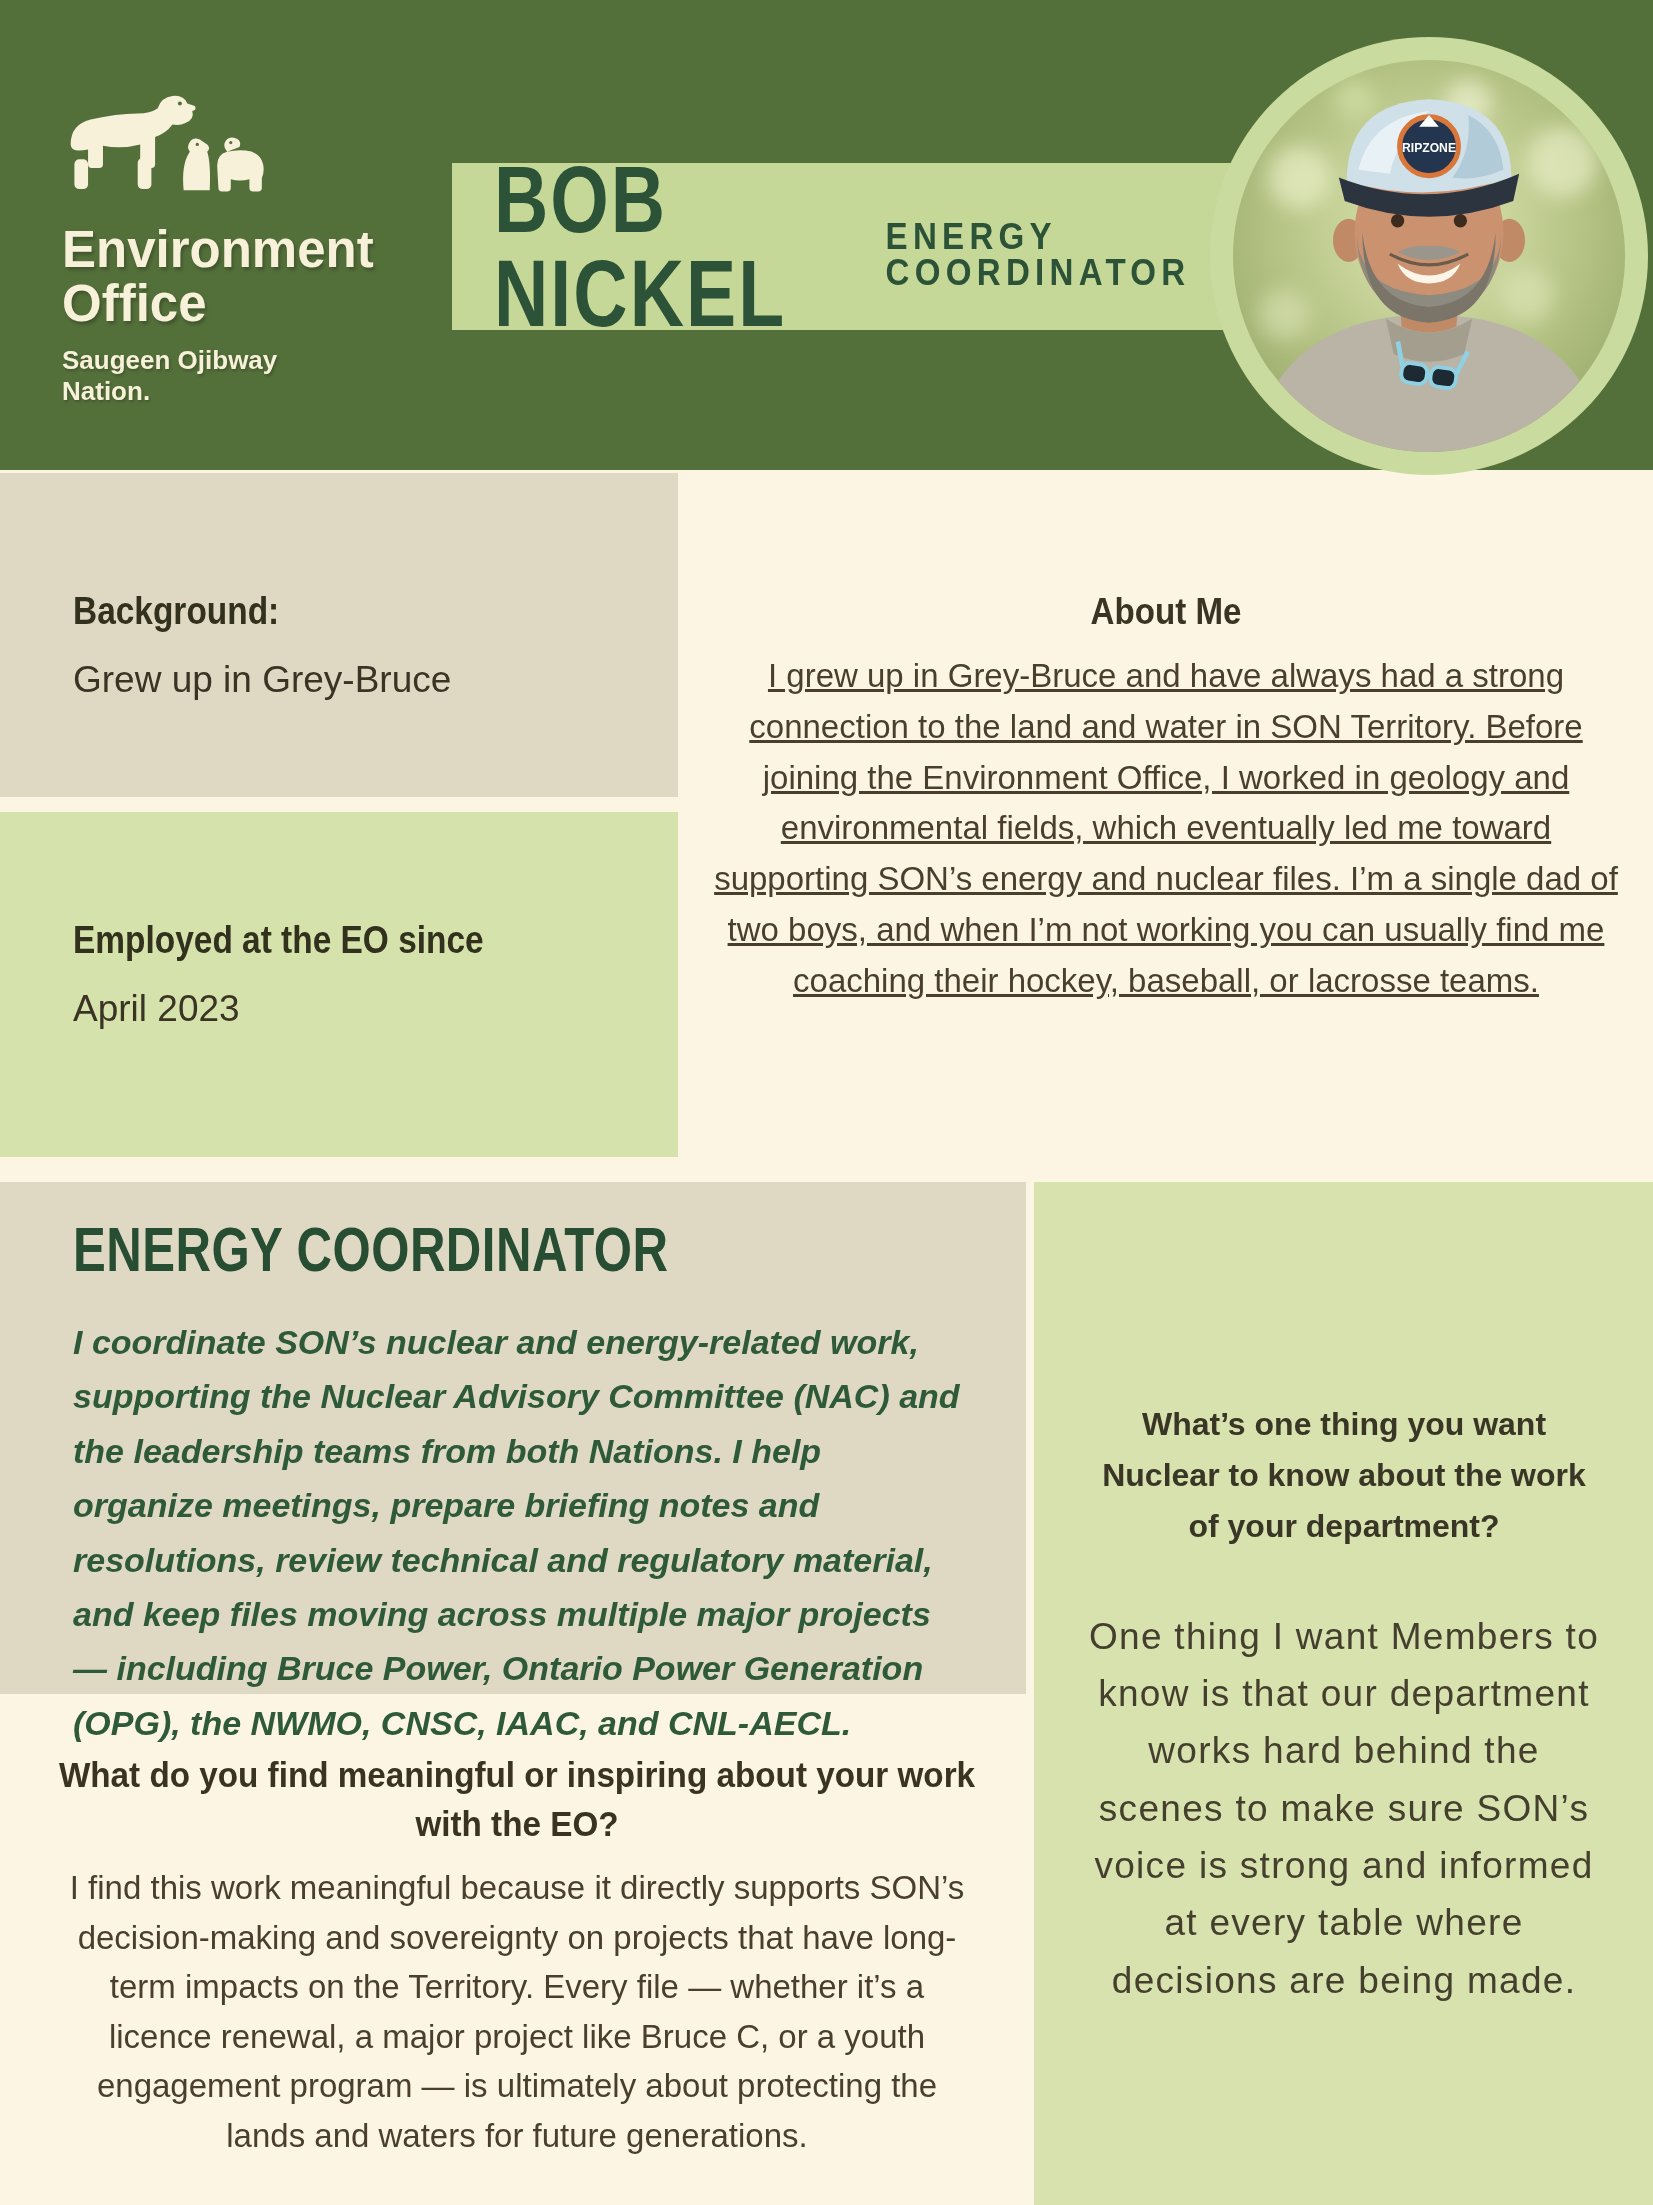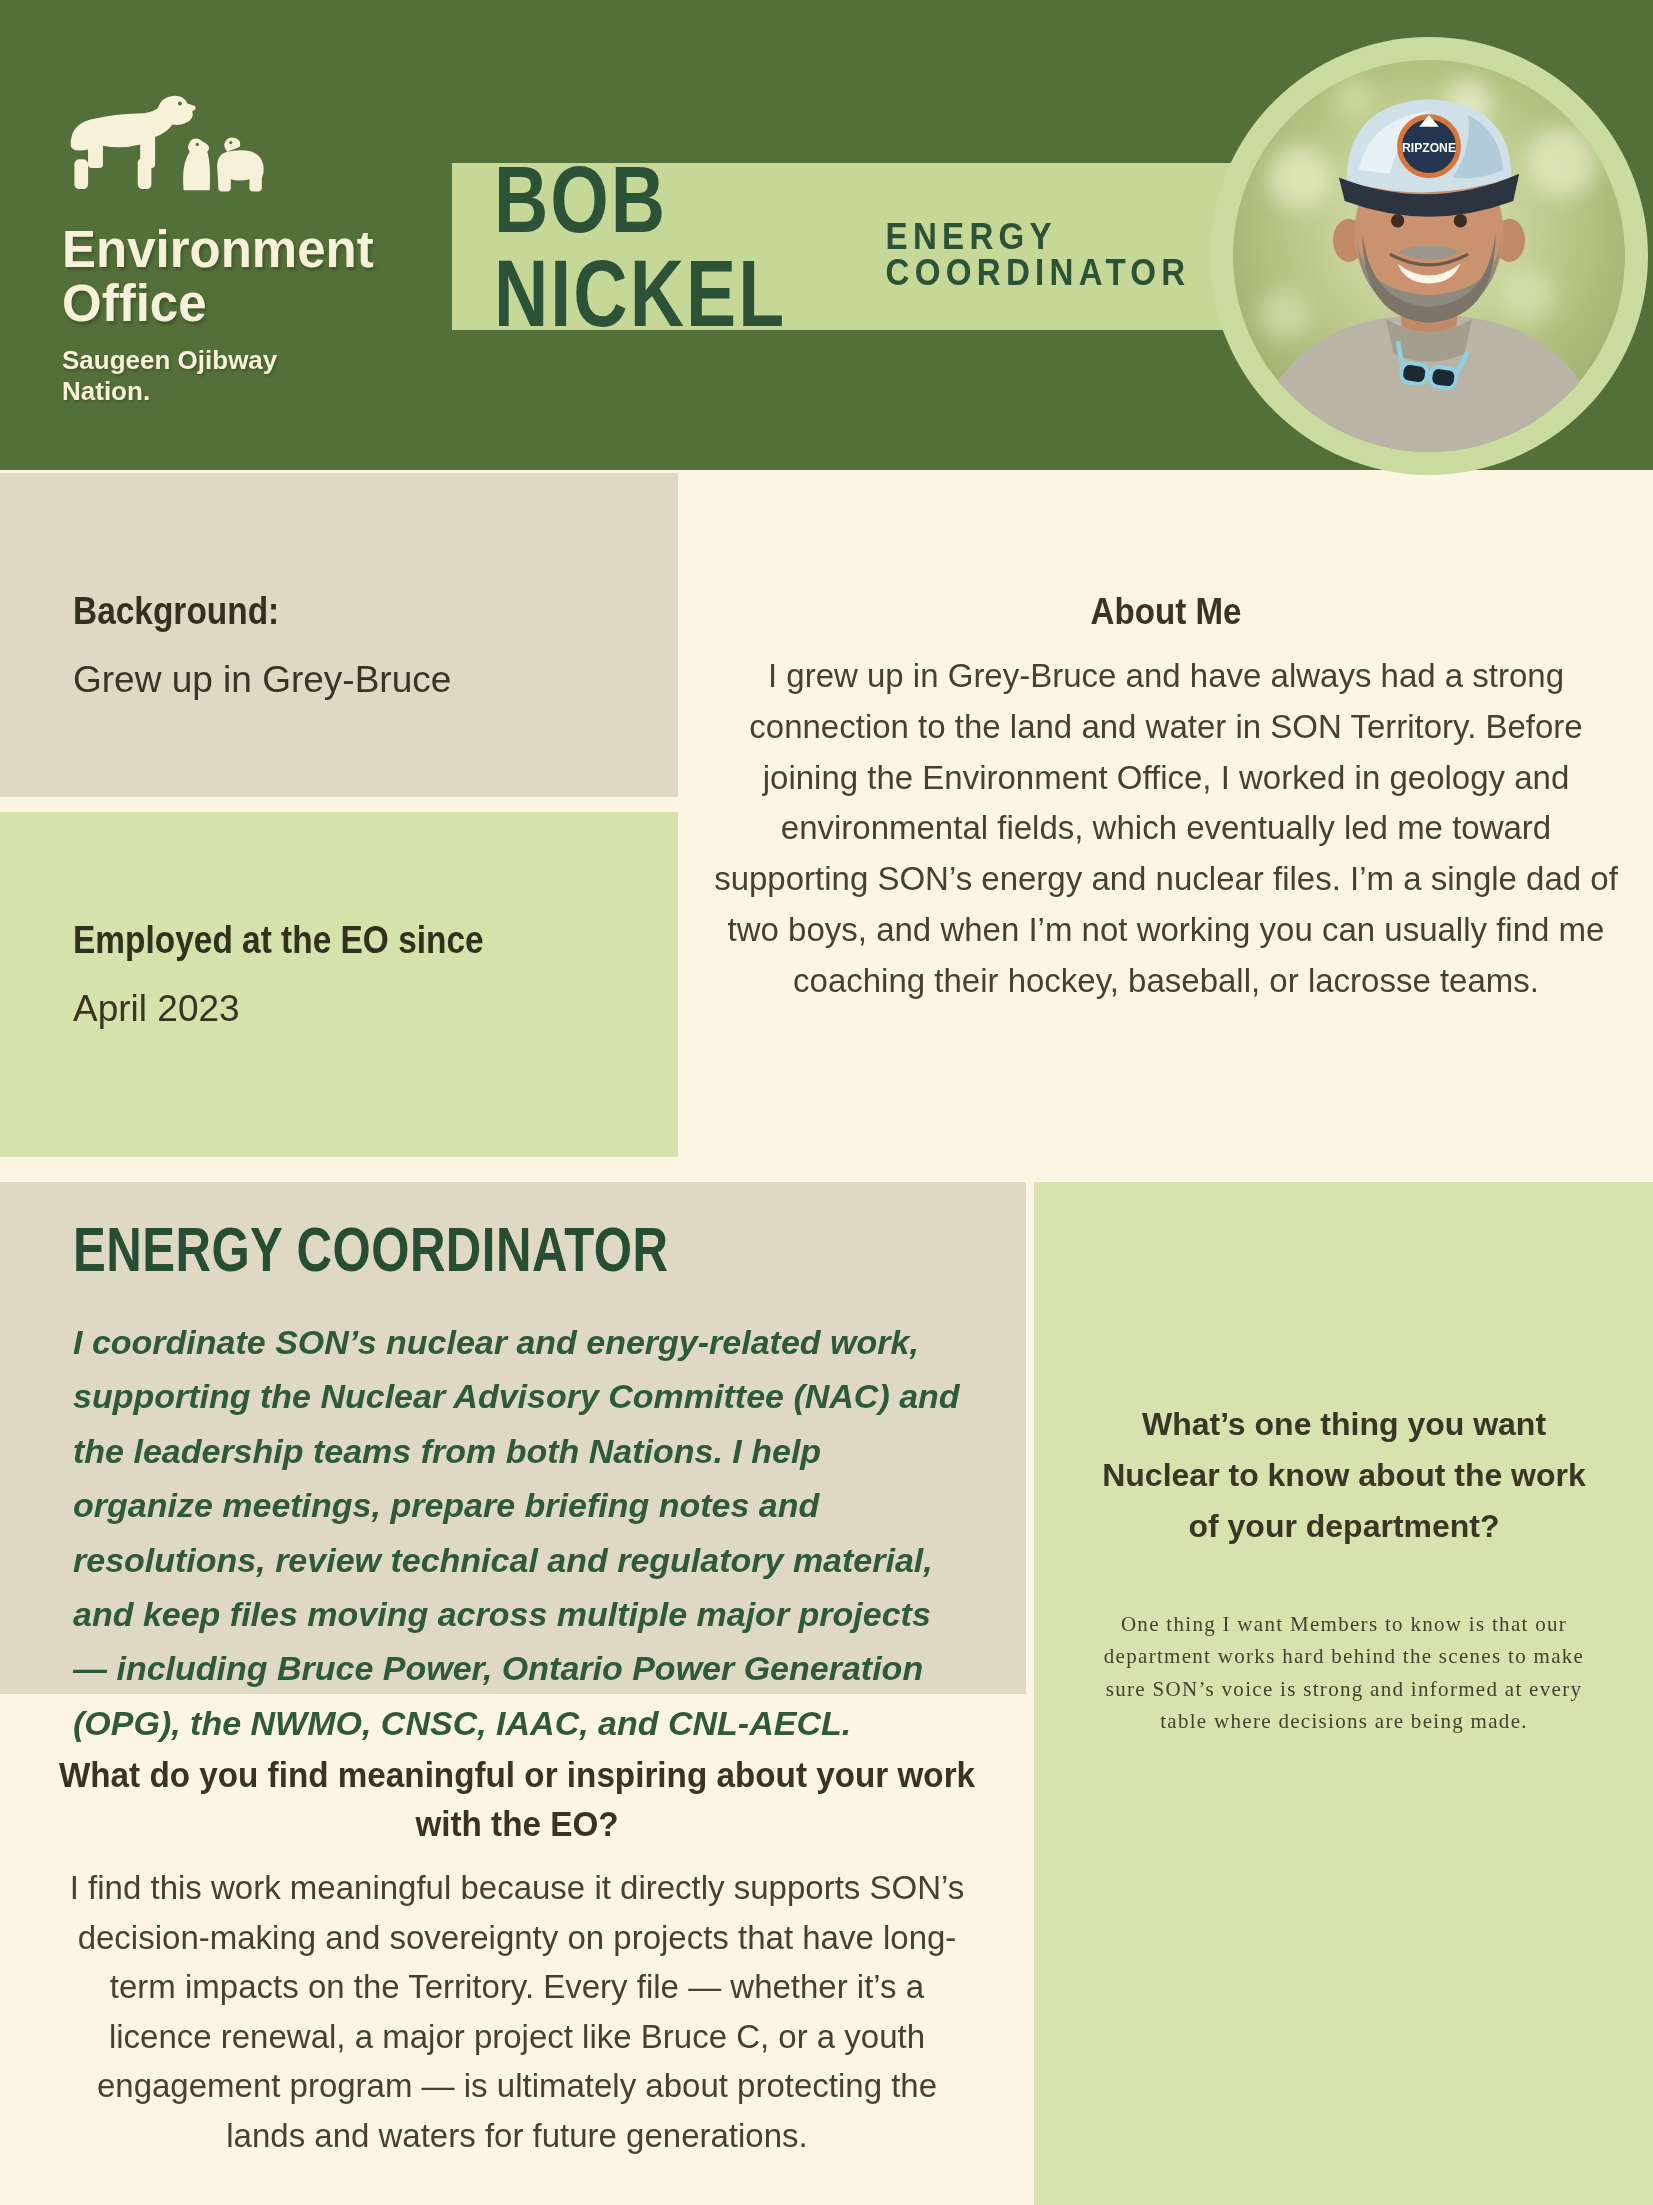--- a/index.html
+++ b/index.html
@@ -52,20 +52,21 @@
   
   .about{
     position:absolute;left:678px;top:470px;width:976px;height:711px;
     box-sizing:border-box;padding-top:121px;text-align:center;
   }
   .about-heading{display:inline-block;color:#3a3424;font-weight:bold;font-size:36px;
     transform:scaleX(.92);transform-origin:center;}
   .about-body{
     width:912px;margin:18px auto 0;color:#4a3f2c;font-size:33px;line-height:1.54;
     text-align:center;
+    text-decoration:underline;
   }
   
   .box-role{
     position:absolute;left:0;top:1182px;width:1026px;height:512px;background:#dfd9c4;
     box-sizing:border-box;padding:36px 64px 0 73px;
   }
   .role-heading{display:inline-block;color:#274e33;font-weight:bold;font-size:63px;
     transform:scaleX(.78);transform-origin:left;line-height:1;letter-spacing:0.6px;}
   .role-body{
     width:893px;margin-top:34px;color:#2e5a39;font-size:34px;line-height:1.6;
@@ -78,22 +79,22 @@
   }
   .qa-m-heading{display:inline-block;width:970px;color:#3a3322;font-weight:bold;font-size:35px;
     line-height:1.4;transform:scaleX(.95);transform-origin:center;}
   .qa-m-body{width:925px;margin:15.3px auto 0;color:#4a3f2c;font-size:33px;line-height:1.5;text-align:center;}
   
   .col-department{
     position:absolute;left:1034px;top:1182px;width:620px;height:1024px;background:#d7e2af;
     box-sizing:border-box;padding-top:217px;text-align:center;
   }
   .qa-d-heading{display:inline-block;width:504px;color:#3a3626;font-weight:bold;font-size:32px;line-height:1.6;}
-  .qa-d-body{width:517px;margin:55px auto 0;color:#45402e;font-size:21px;line-height:1.55;
-    letter-spacing:1.3px;text-align:center;font-family:Liberation Serif, serif;}
+  .qa-d-body{width:517px;margin:55px auto 0;color:#45402e;font-size:37px;line-height:1.55;
+    letter-spacing:1.3px;text-align:center;}
 </style>
 </head>
 <body>
 
 <div class="page">
 
   <div class="header">
 
     <div class="logo">
       <svg class="logo-bears" viewBox="0 0 340 210" xmlns="http://www.w3.org/2000/svg" aria-hidden="true">

